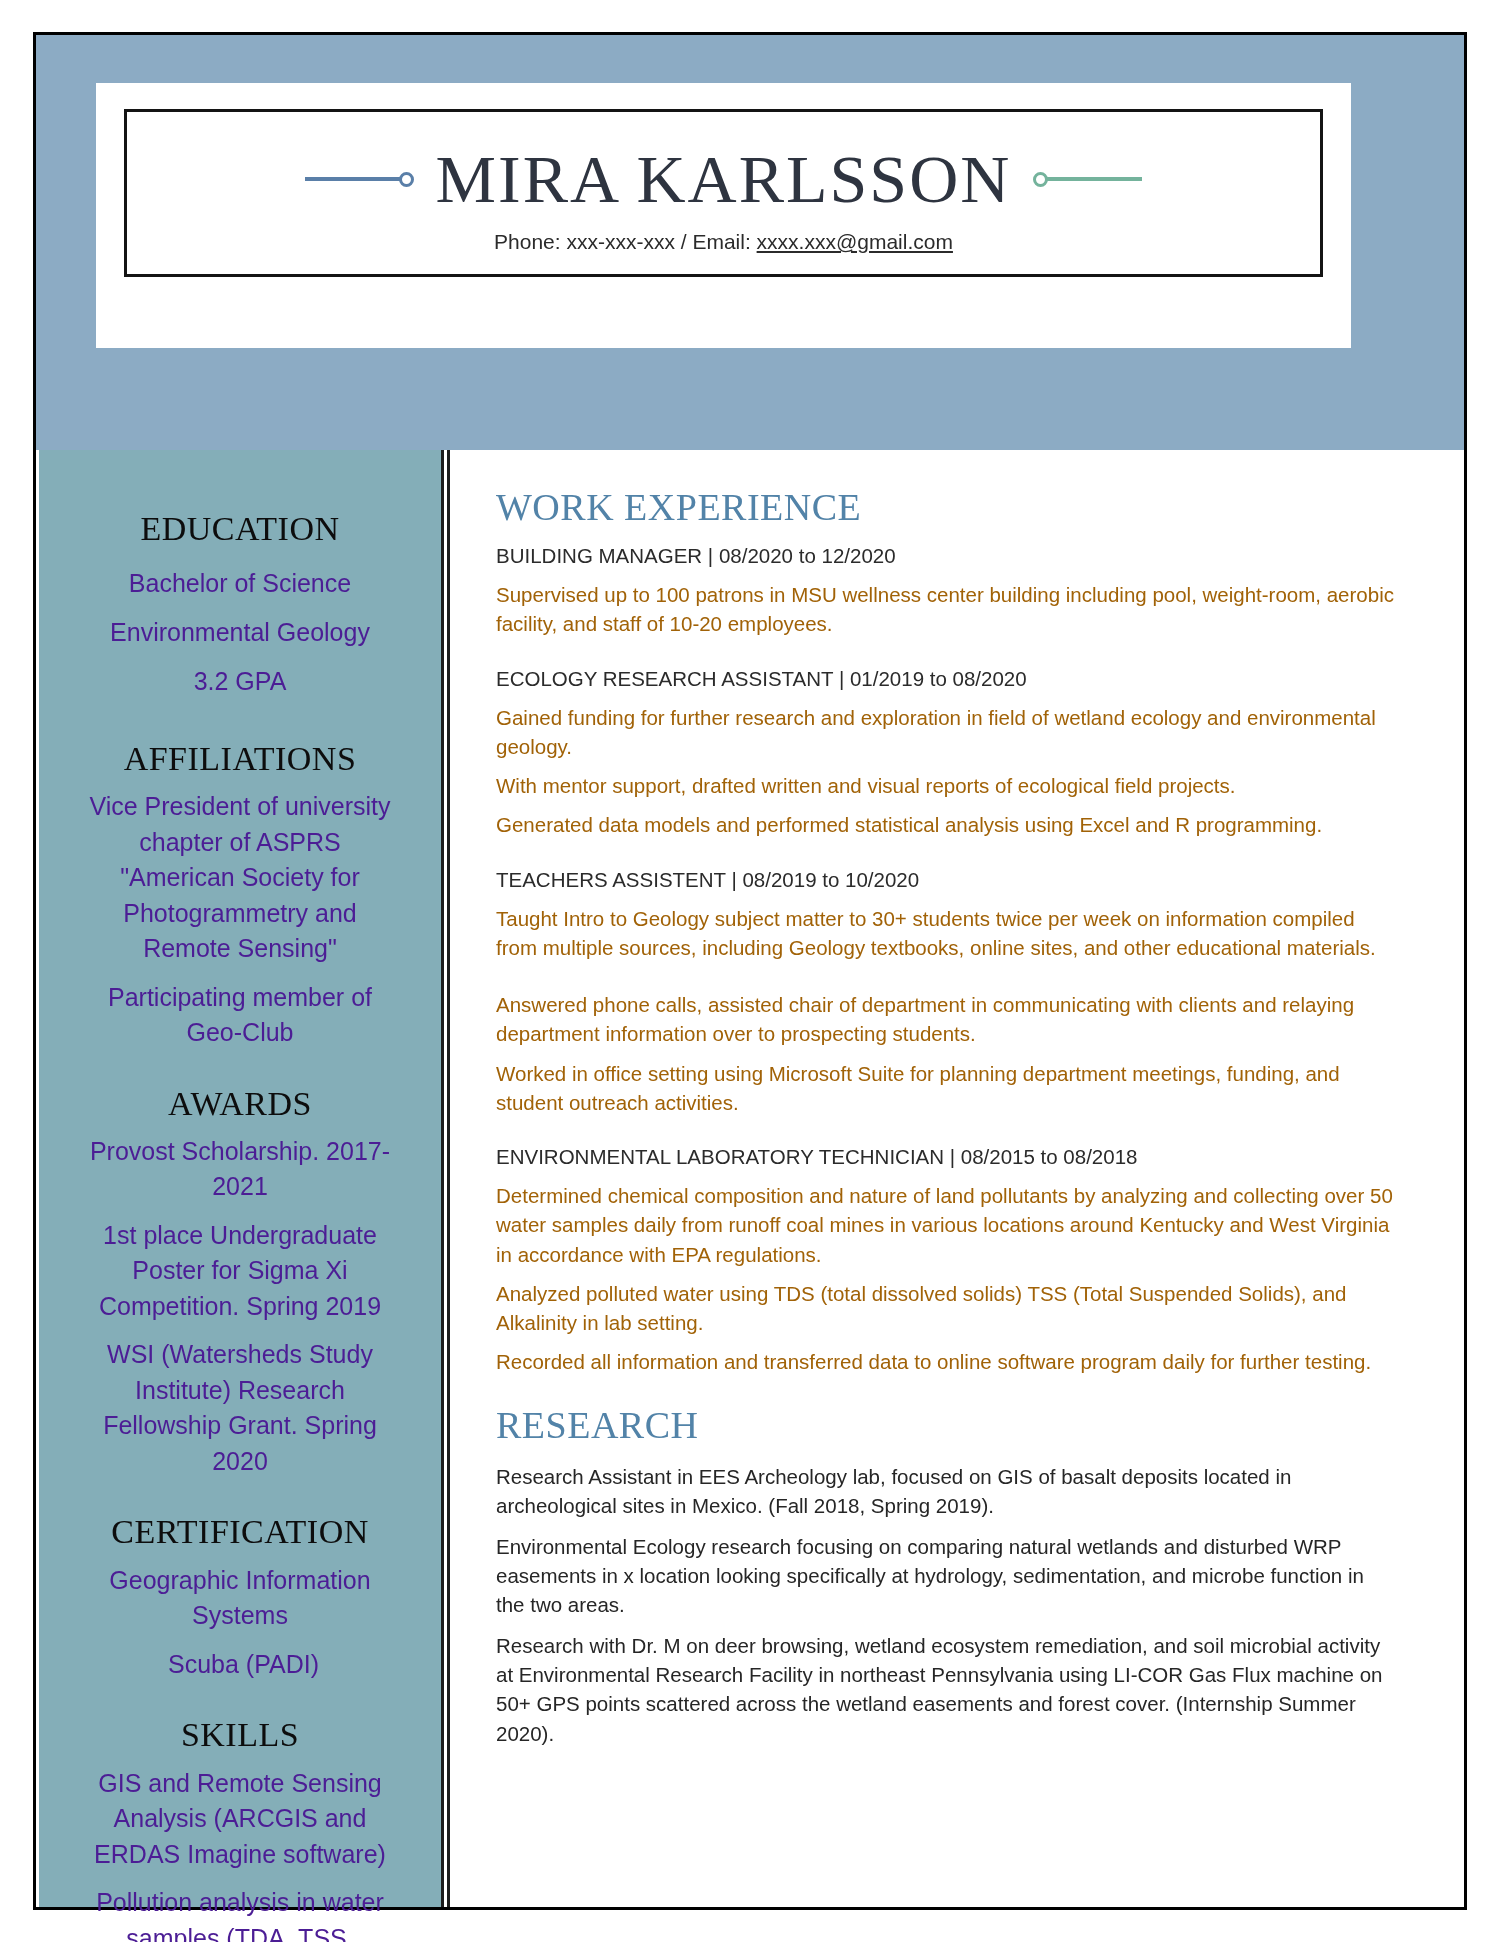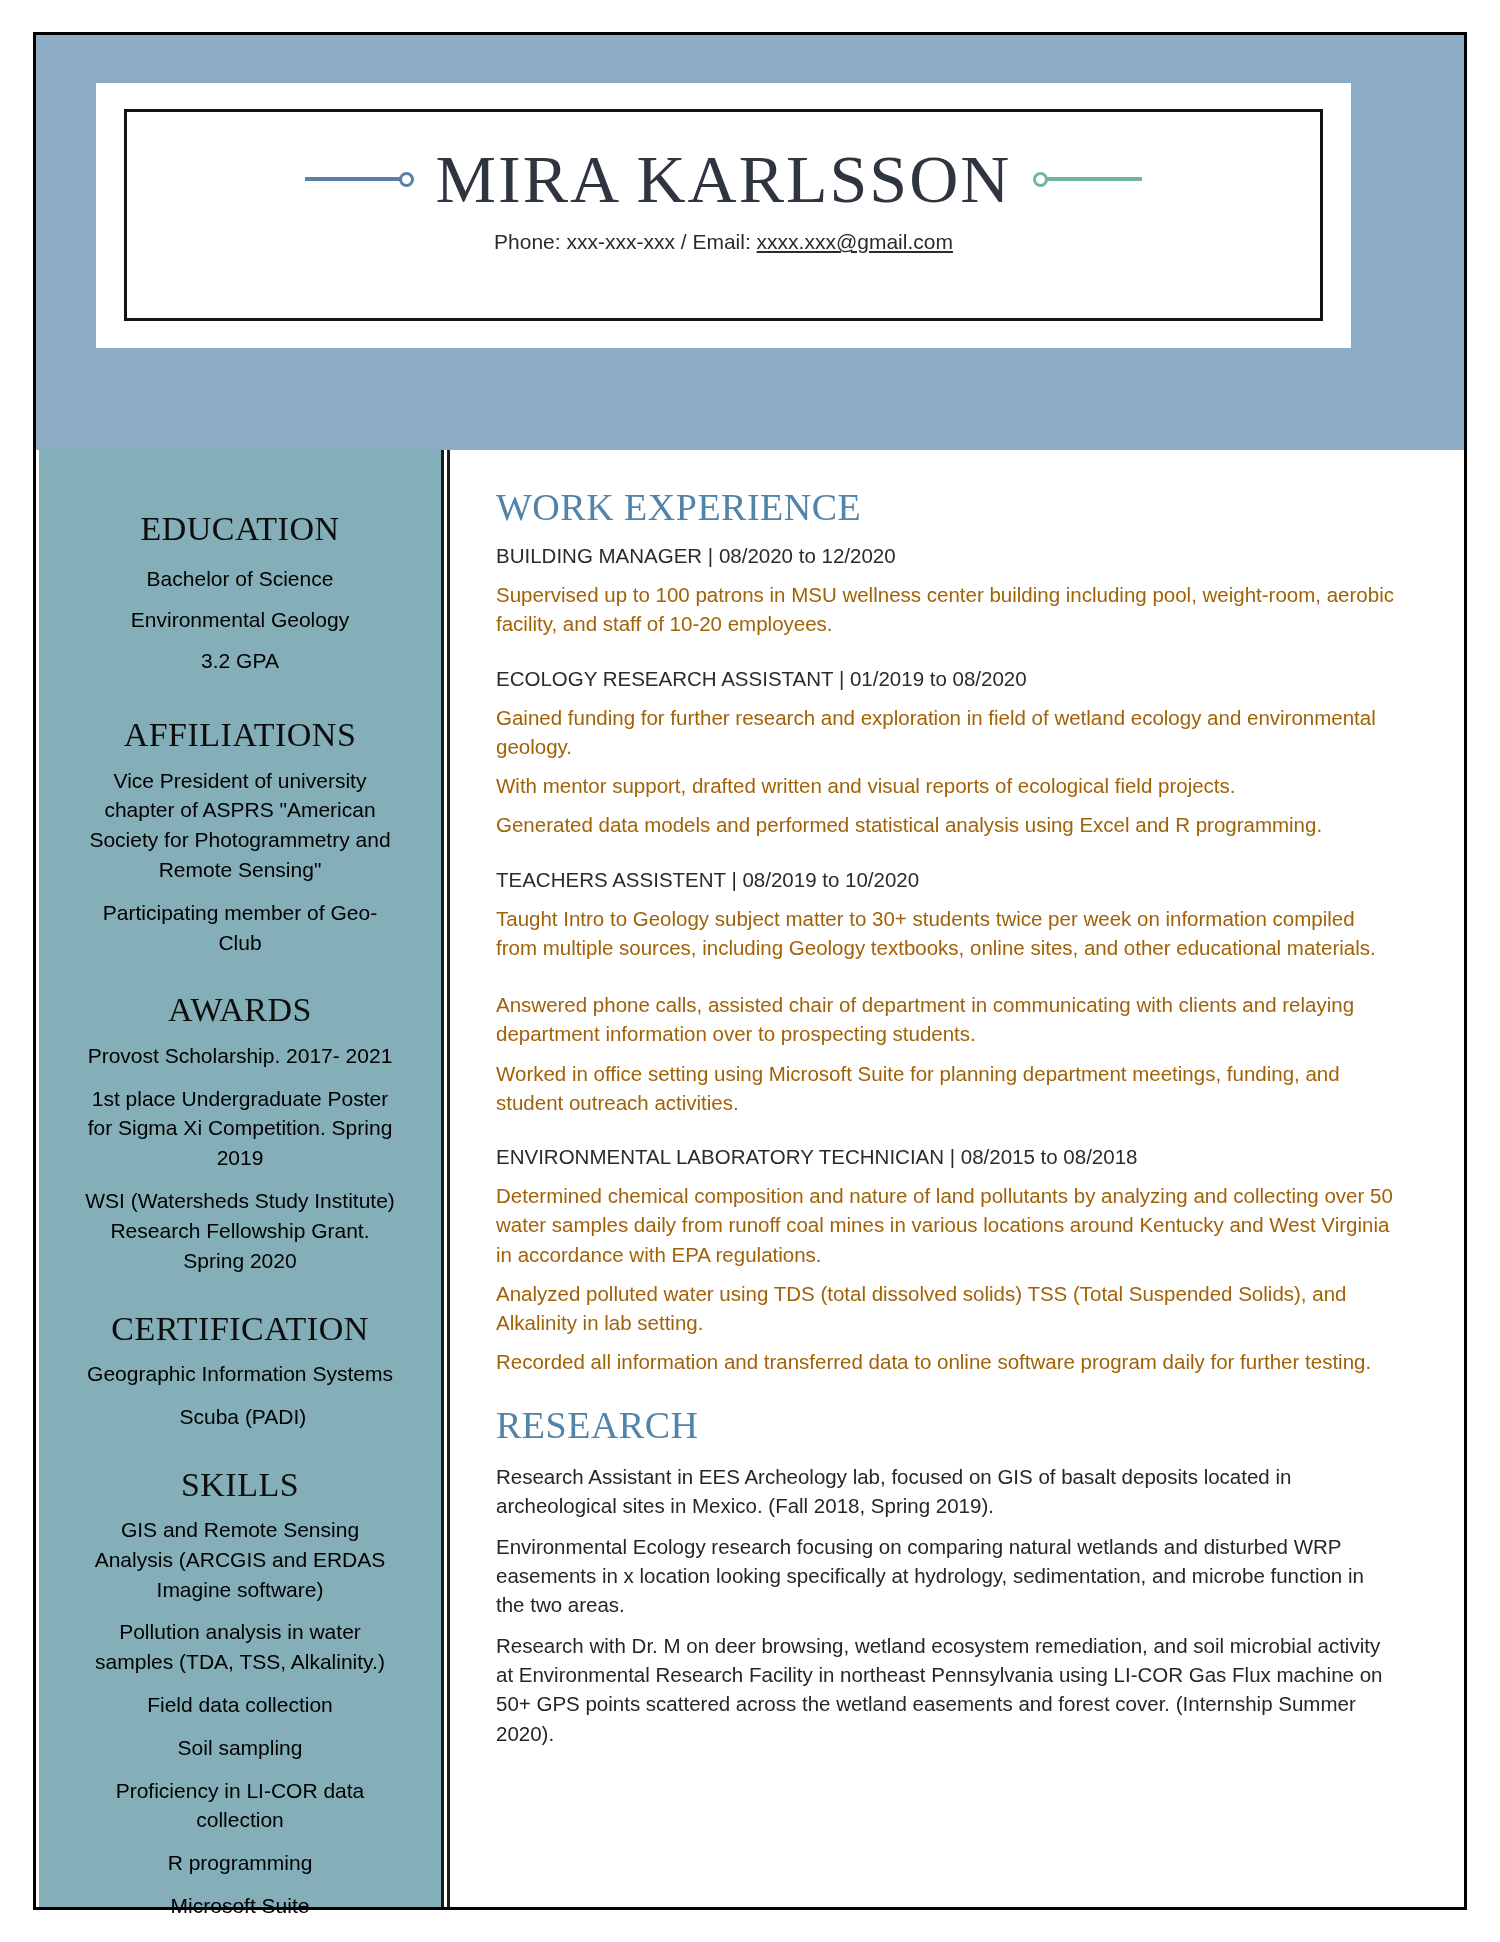--- a/index.html
+++ b/index.html
@@ -48,21 +48,21 @@
     top: 48px;
     width: 1255px;
     height: 265px;
     background: #ffffff;
   }
   .name-panel {
     position: absolute;
     left: 28px;
     top: 26px;
     width: 1199px;
-    height: 212px;
+    height: 168px;
     border: 3px solid #141414;
     box-sizing: border-box;
     background: #ffffff;
   }
   .name-row {
     position: absolute;
     left: 0;
     top: 22px;
     width: 100%;
     height: 90px;
@@ -152,22 +152,22 @@
     font-family: "Liberation Serif", serif;
     font-size: 34px;
     color: #0D0D0D;
     letter-spacing: 0.5px;
     margin: 0 0 12px 0;
     line-height: 1.1;
   }
   .side-section { margin-bottom: 34px; }
   .side-item {
     font-family: "Liberation Sans", sans-serif;
-    font-size: 21px;
-    color: #000000;
+    font-size: 25px;
+    color: #4c1d95;
     line-height: 1.42;
     margin: 0 0 13px 0;
     white-space: pre-wrap;
   }
   .side-section.education .side-item { line-height: 1.95; margin-bottom: 0; }
 
   
   .main-heading {
     font-family: "Liberation Serif", serif;
     font-size: 38px;

